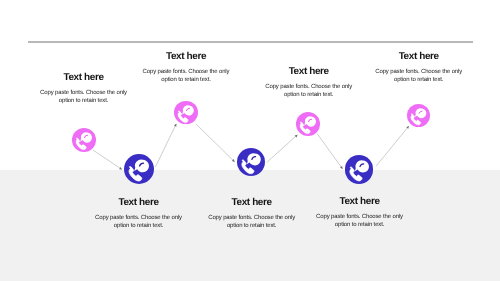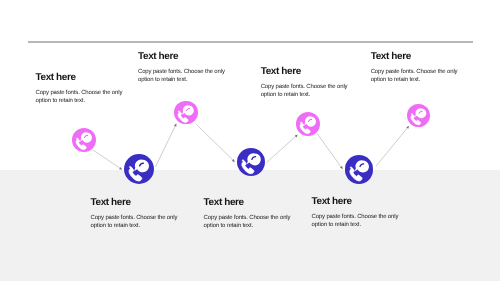--- a/index.html
+++ b/index.html
@@ -9,21 +9,21 @@
   #stage{position:relative;width:500px;height:281px;overflow:hidden;background:#ffffff;}
 
   #band{position:absolute;left:0;top:170px;width:500px;height:111px;background:#f1f1f1;}
   #rule{position:absolute;left:28px;top:41.3px;width:445px;height:1.9px;background:#b8b8b8;}
 
   svg#links{position:absolute;left:0;top:0;}
 
   .node{position:absolute;border-radius:50%;}
   .node svg{display:block;width:100%;height:100%;}
 
-  .label{position:absolute;width:96px;}
+  .label{position:absolute;text-align:center;width:96px;}
   .t{font-weight:bold;color:#161616;font-size:10px;line-height:10px;letter-spacing:-0.4px;white-space:nowrap;}
   .b{color:#1c1c1c;font-size:6px;line-height:8px;margin-top:6px;letter-spacing:-0.15px;}
   .s{color:#f0f0f0;font-size:5px;line-height:5px;margin-top:2px;letter-spacing:0.3px;}
 </style>
 </head>
 <body>
 
 <div id="stage">
 
   <div id="band" style="top: 170px; height: 111px; background: rgb(241, 241, 241);"></div>

